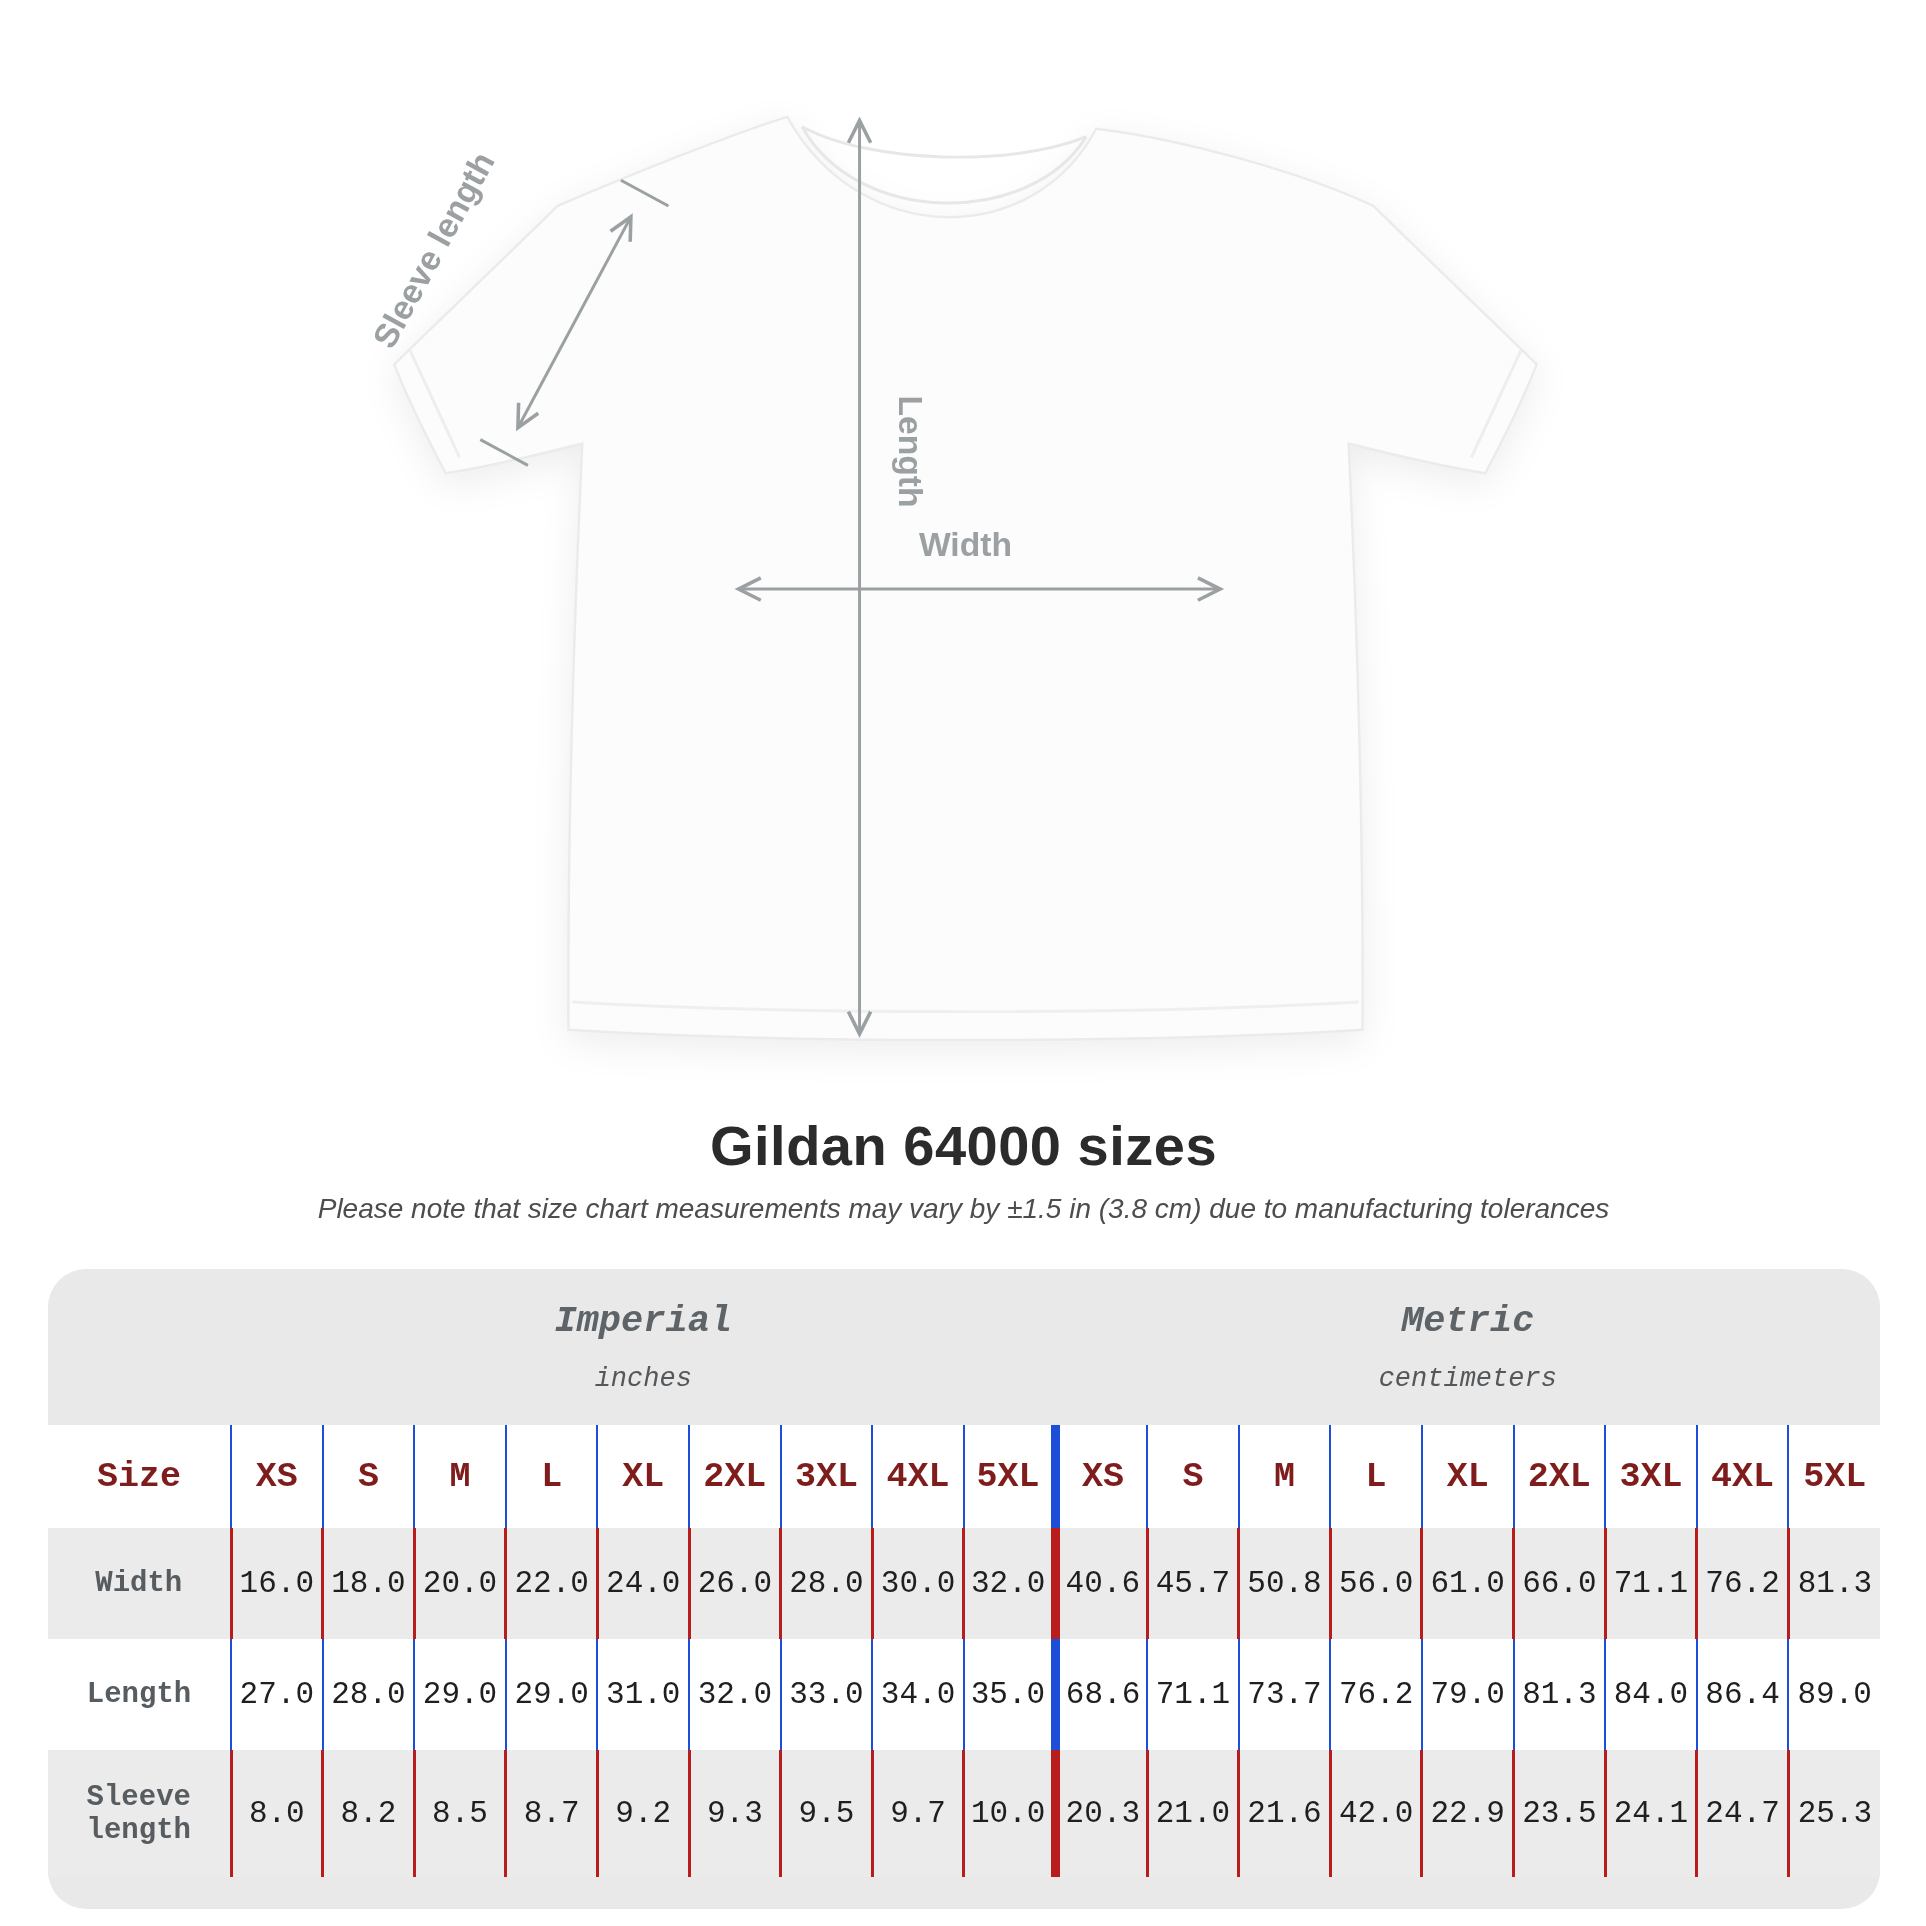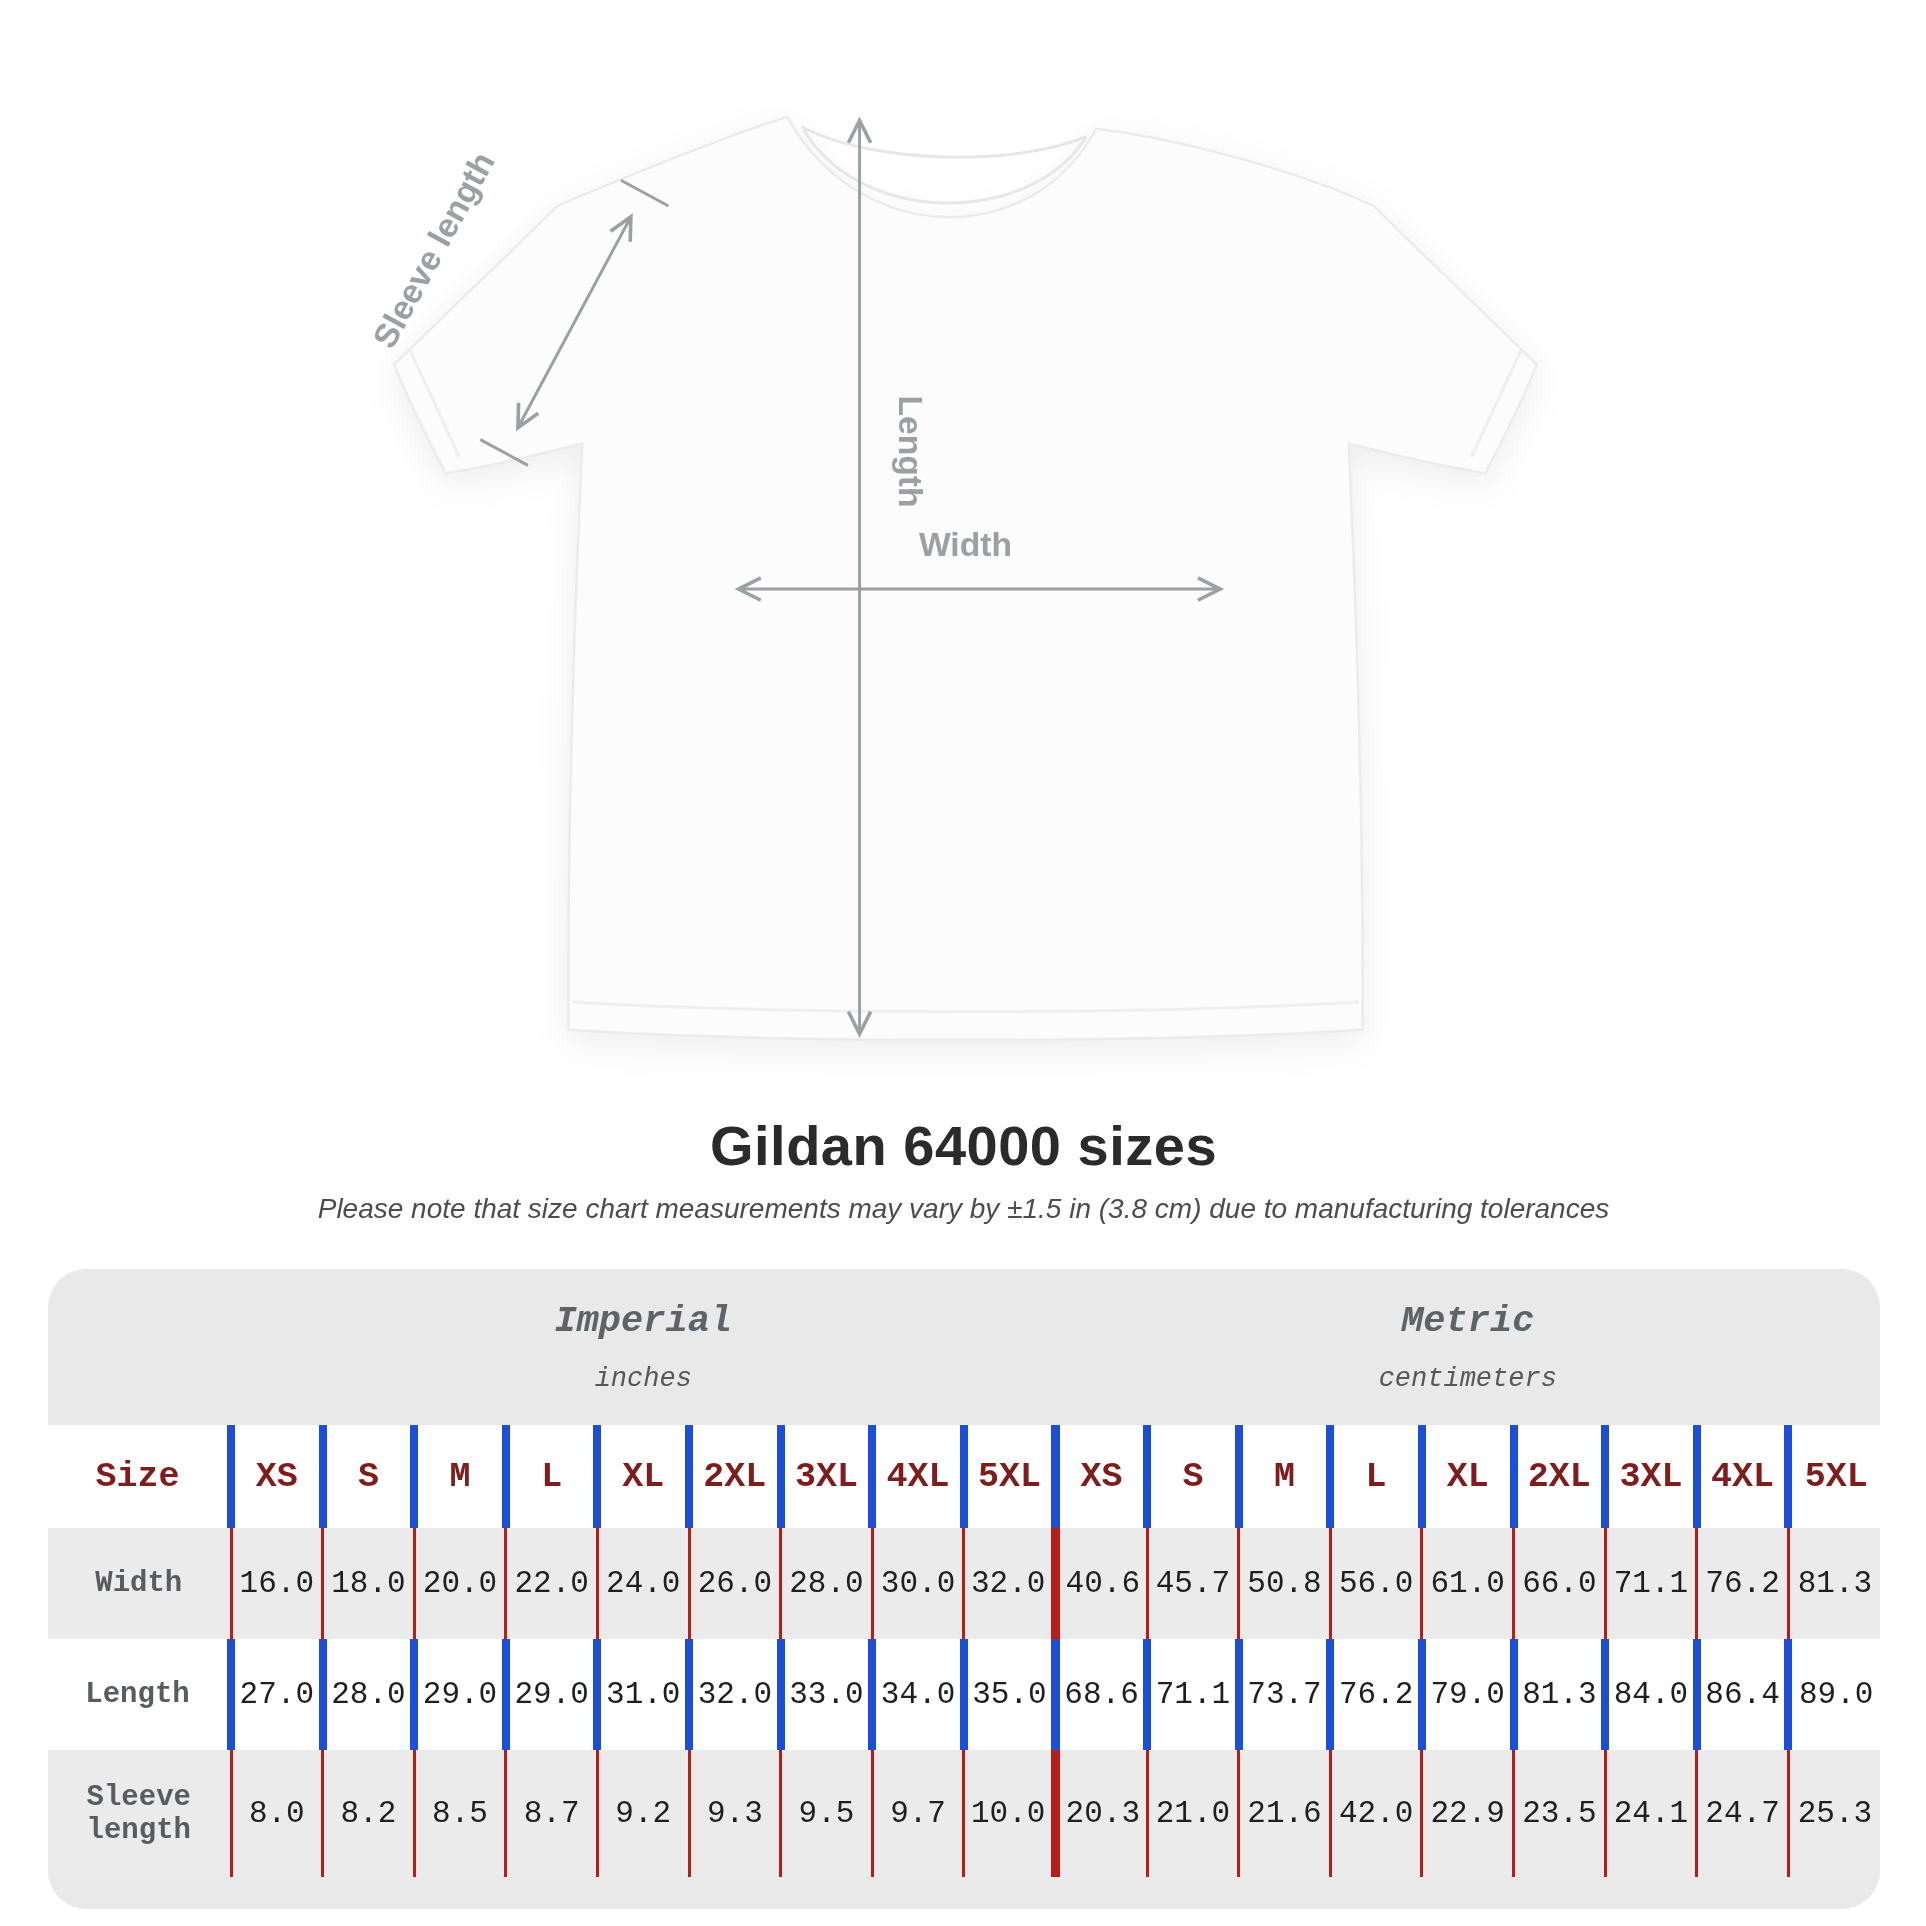--- a/index.html
+++ b/index.html
@@ -33,21 +33,21 @@
   table.grid{width:100%;border-collapse:collapse;table-layout:fixed;}
   table.grid th,table.grid td{
     text-align:center;vertical-align:middle;padding:0;
   }
   col.label-col{width:183px;}
   tr.hrow{height:103px;}
   tr.drow{height:111px;}
   tr.drow:last-child{height:127px;}
   tr.r-white th,tr.r-white td{background:#ffffff;}
   tr.r-gray  th,tr.r-gray  td{background:#ebebeb;}
-  tr.r-white th + th, tr.r-white td + td{border-left:8px solid #1d4ed8;}
+  tr.r-white th + th, tr.r-white td + td{border-left:2px solid #1d4ed8;}
   tr.r-gray  th + th, tr.r-gray  td + td{border-left:3px solid #b91c1c;}
   tr.r-white .gap{border-left-width:9px;}
   tr.r-gray  .gap{border-left-width:9px;}
   .size-head{font-size:35px;font-weight:bold;color:#7f1d1d;}
   .row-label{font-size:29px;font-weight:bold;color:#565c60;}
   .cell-val{font-size:31px;font-weight:normal;color:#1f1f1f;}
 </style>
 </head>
 <body>
 

